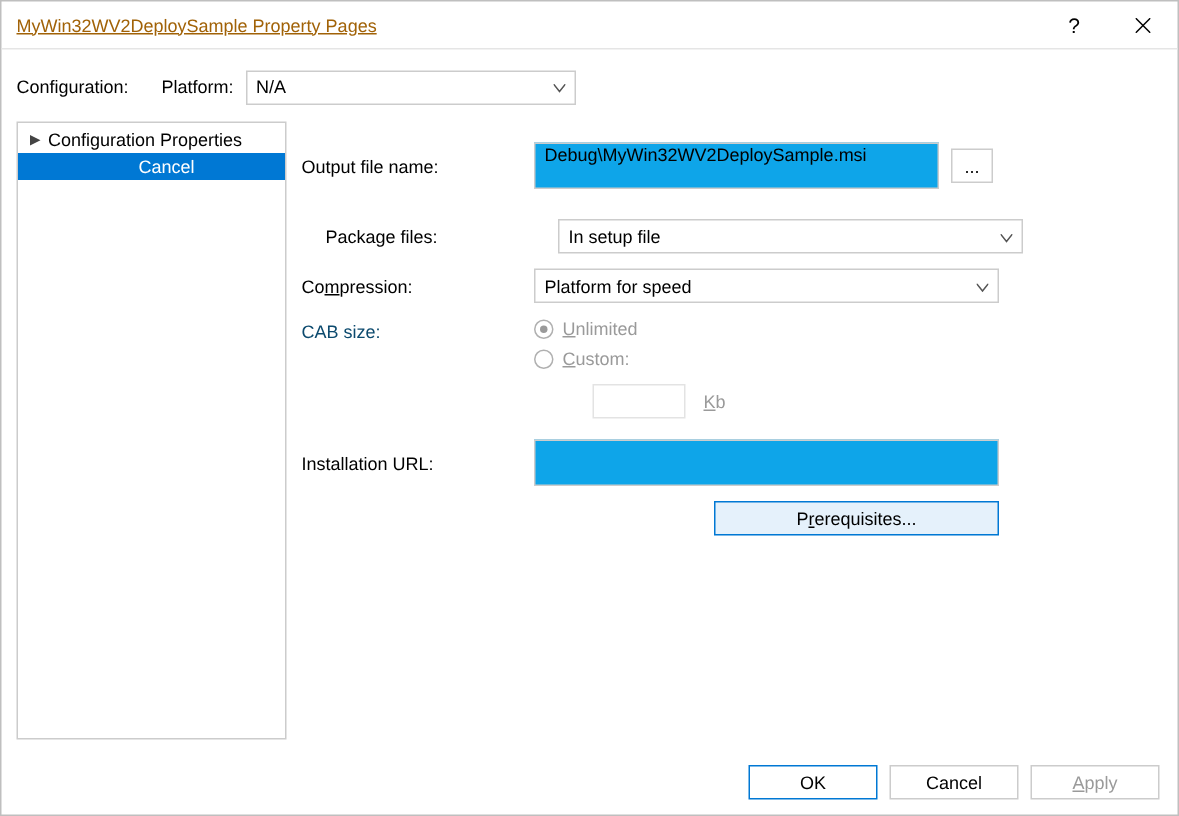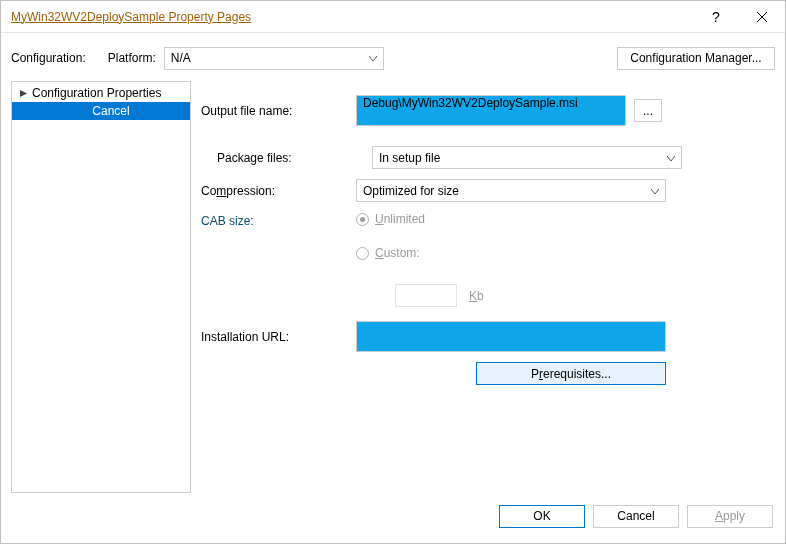--- a/index.html
+++ b/index.html
@@ -153,21 +153,21 @@
       border: 1px solid #cccccc;
       background: #0ea5e9;
       padding: 0 6px;
       display: flex;
       align-items: flex-start;
       flex: 0 0 auto;
     }
     .radio-group {
       display: flex;
       flex-direction: column;
-      gap: 20px;
+      gap: 6px;
       color: #9a9a9a;
     }
     .radio-line {
       display: flex;
       align-items: center;
       gap: 6px;
     }
     .radio-circle {
       width: 13px;
       height: 13px;
@@ -192,21 +192,21 @@
       margin-left: 39px;
       margin-right: 6px;
     }
     .underline-first::first-letter { text-decoration: underline; }
     .underline-mid { text-decoration: underline; }
 
     
     .footer {
       height: 44px;
       display: flex;
-      align-items: center;
+      align-items: flex-end;
       justify-content: flex-end;
       gap: 8px;
       padding: 0 12px 10px 0;
     }
     .footer .btn { width: 86px; justify-content: center; }
 
     .caret svg { width: 8px; height: 6px; }
     .expander svg { width: 9px; height: 9px; }
   </style>
 </head>
@@ -231,23 +231,20 @@
     <span class="lbl">Platform:</span>
     <div class="combo" style="width:220px">
       <span>N/A</span>
       <span class="caret">
         <svg viewBox="0 0 8 6">
             <path d="M0 0 L4 5 L8 0" fill="none" stroke="#555" stroke-width="1"></path>
           </svg>
       </span>
     </div>
     <span style="flex:1"></span>
-    <div class="btn" style="width:158px">
-      <span>Configuration Manager...</span>
-    </div>
   </div>
 
   <div class="body">
 
     <div class="tree">
       <div class="tree-row">
         <span class="expander">
           <svg viewBox="0 0 9 9">
               <path d="M1 1 L8 4.5 L1 8 Z" fill="#444"></path>
             </svg>
@@ -286,21 +283,21 @@
               </svg>
           </span>
         </div>
       </div>
 
       <div class="form-row">
         <div class="form-label">
           <span>Co<span class="underline-mid">m</span>pression:</span>
         </div>
         <div class="combo" style="width:310px">
-          <span>Optimized for size</span>
+          <span>Platform for speed</span>
           <span class="caret">
             <svg viewBox="0 0 8 6">
                 <path d="M0 0 L4 5 L8 0" fill="none" stroke="#555" stroke-width="1"></path>
               </svg>
           </span>
         </div>
       </div>
 
       <div class="form-row" style="align-items:flex-start">
         <div class="form-label disabled" style="padding-top:2px">CAB size:</div>

